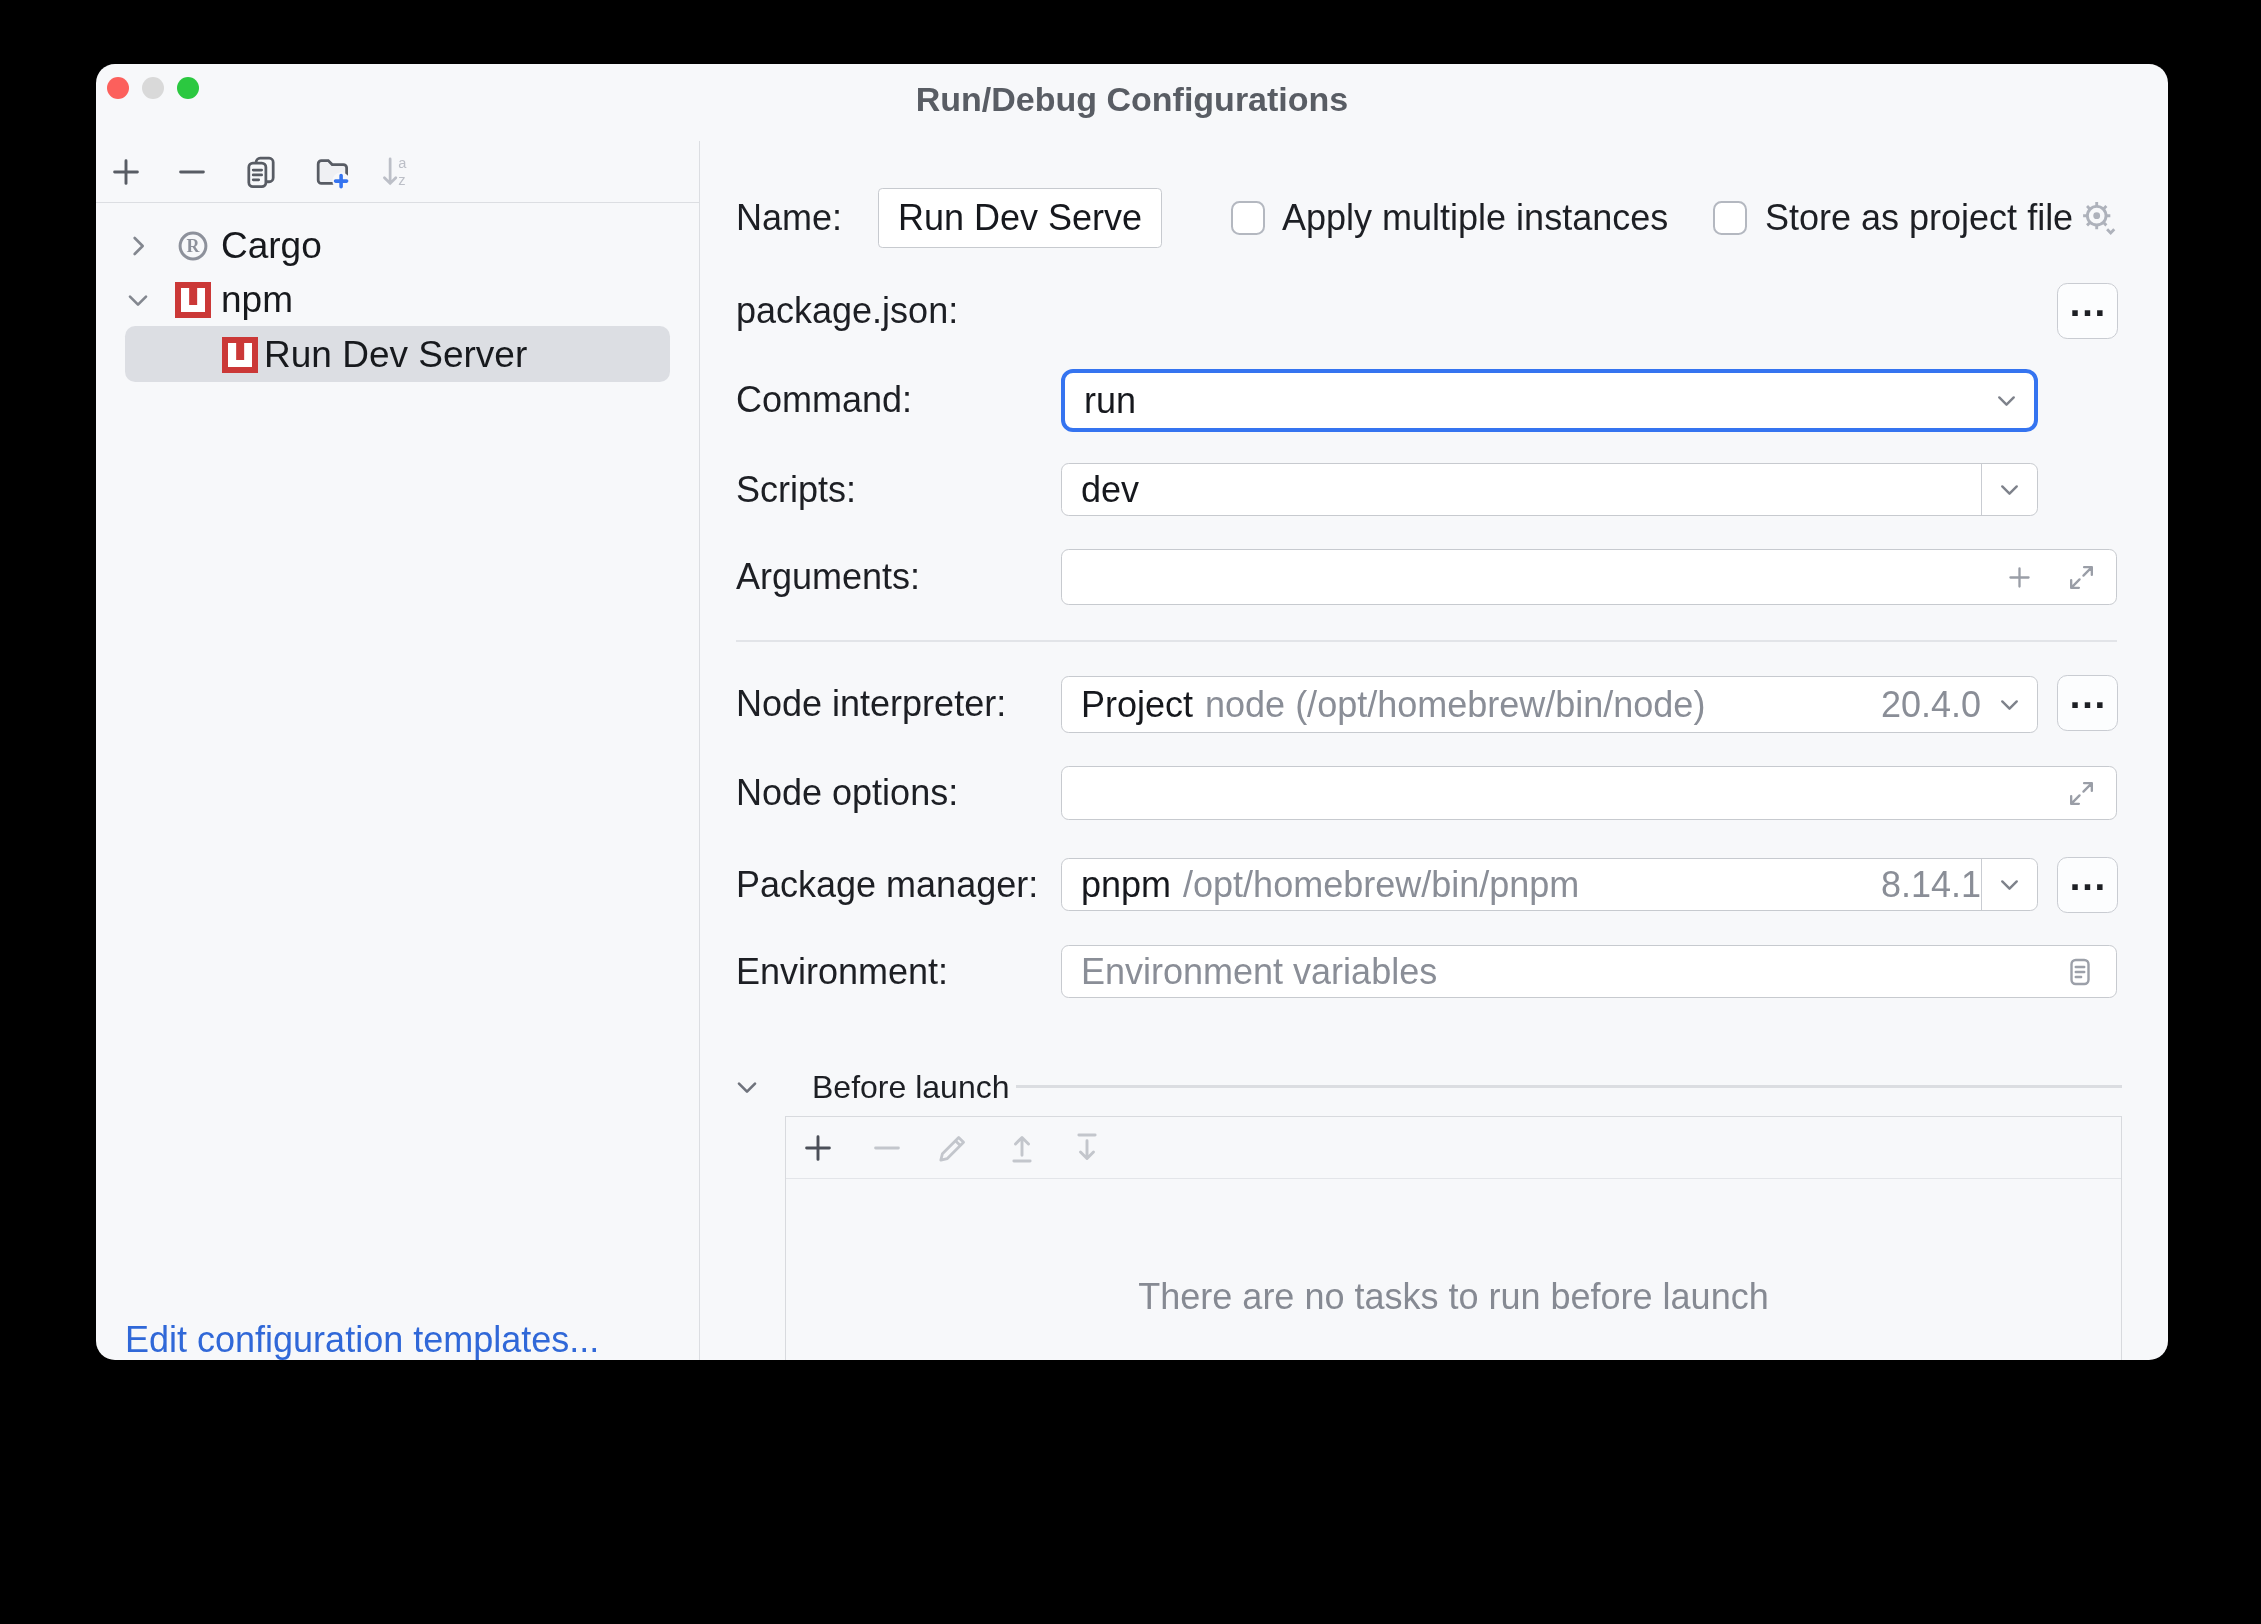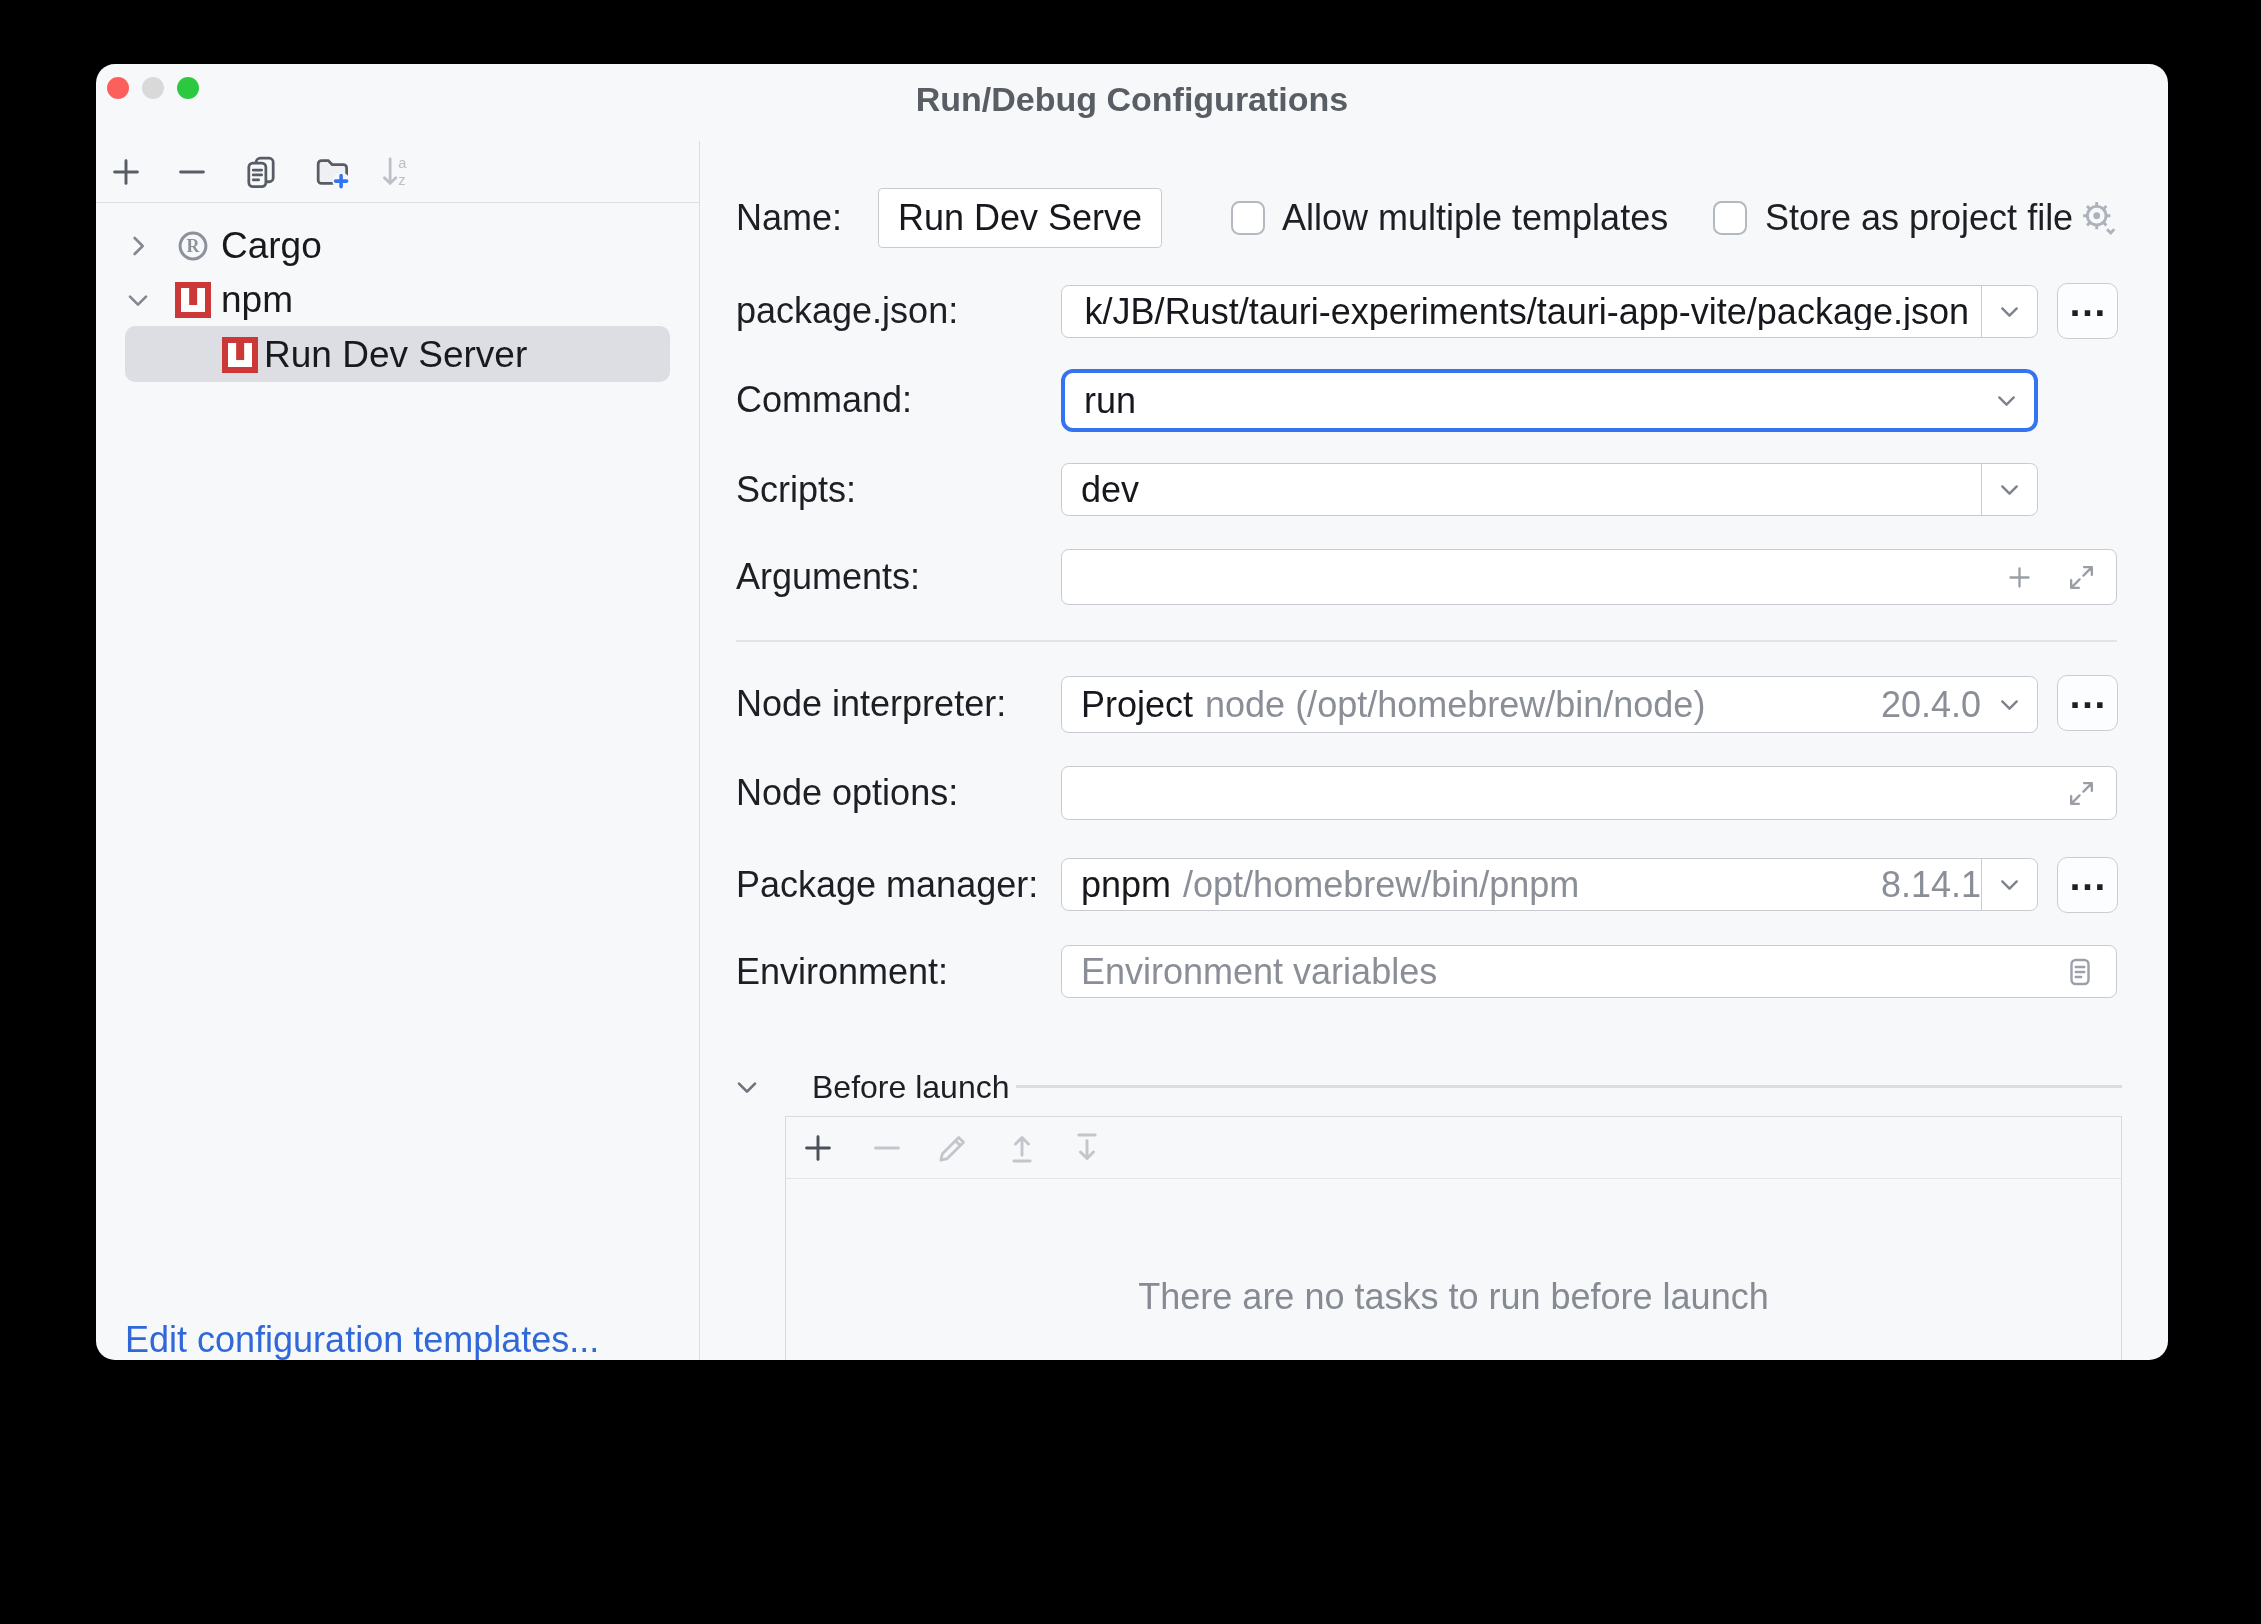--- a/index.html
+++ b/index.html
@@ -153,43 +153,33 @@
     </div>
 
     <div class="edit-link">Edit configuration templates...</div>
   </div>
 
   <span class="lbl" style="top:154px">Name:</span>
   <div class="fld" style="left:782px; top:124px; width:284px; height:60px; border-radius:4.3px">
     <input type="text" value="Run Dev Server" style="">
   </div>
   <div class="cb" style="left:1135px; top:137px"></div>
-  <span class="cb-lbl" style="left:1186px; top:154px">Allow multiple templates</span>
+  <span class="cb-lbl" style="left:1186px; top:154px">Apply multiple instances</span>
   <div class="cb" style="left:1617px; top:137px"></div>
   <span class="cb-lbl" style="left:1669px; top:154px">Store as project file</span>
   <svg style="position:absolute; left:1981px; top:132px; width:43px; height:43px" viewBox="0 0 24 24">
       <g stroke="#aeb2bb" stroke-width="1.6" fill="none">
         <circle cx="11" cy="11" r="5.2"></circle>
         <circle cx="11" cy="11" r="1.9" fill="#aeb2bb" stroke="none"></circle>
         <path d="M16.4 11h2.2M14.8 14.8l1.6 1.6M11 16.4v2.2M7.2 14.8l-1.6 1.6M5.6 11H3.4M7.2 7.2L5.6 5.6M11 5.6V3.4M14.8 7.2l1.6-1.6"></path>
         <path d="M16.8 18.6l2 2 2-2"></path>
       </g>
     </svg>
 
   <span class="lbl" style="top:247px">package.json:</span>
-  <div class="fld" style="left:965px; top:221px; width:977px; height:53px">
-    <div class="clip">
-        <span class="txt">k/JB/Rust/tauri-experiments/tauri-app-vite/package.json</span>
-      </div>
-    <div class="arrow-seg seg-div">
-      <svg width="29" height="29" viewBox="0 0 24 24">
-          <path d="M6 9.5l6 6 6-6" fill="none" stroke="#7e828b" stroke-width="2" stroke-linecap="round" stroke-linejoin="round"></path>
-        </svg>
-    </div>
-  </div>
   <div class="more" style="left:1961px; top:219px">…</div>
 
   <span class="lbl" style="top:336px">Command:</span>
   <div class="fld focus" style="left:965px; top:305px; width:977px; height:63px">
     <span class="txt">run</span>
     <div class="arrow-seg" style="margin-left:auto">
       <svg width="29" height="29" viewBox="0 0 24 24">
           <path d="M6 9.5l6 6 6-6" fill="none" stroke="#7e828b" stroke-width="2" stroke-linecap="round" stroke-linejoin="round"></path>
         </svg>
     </div>

